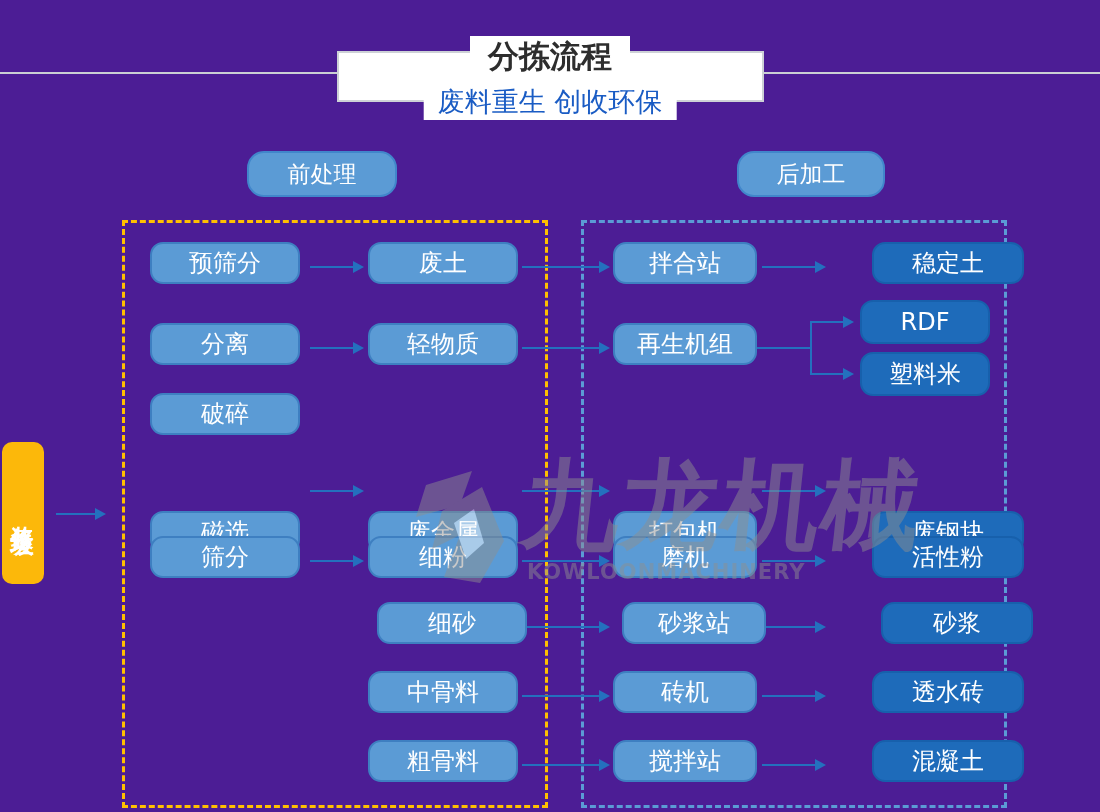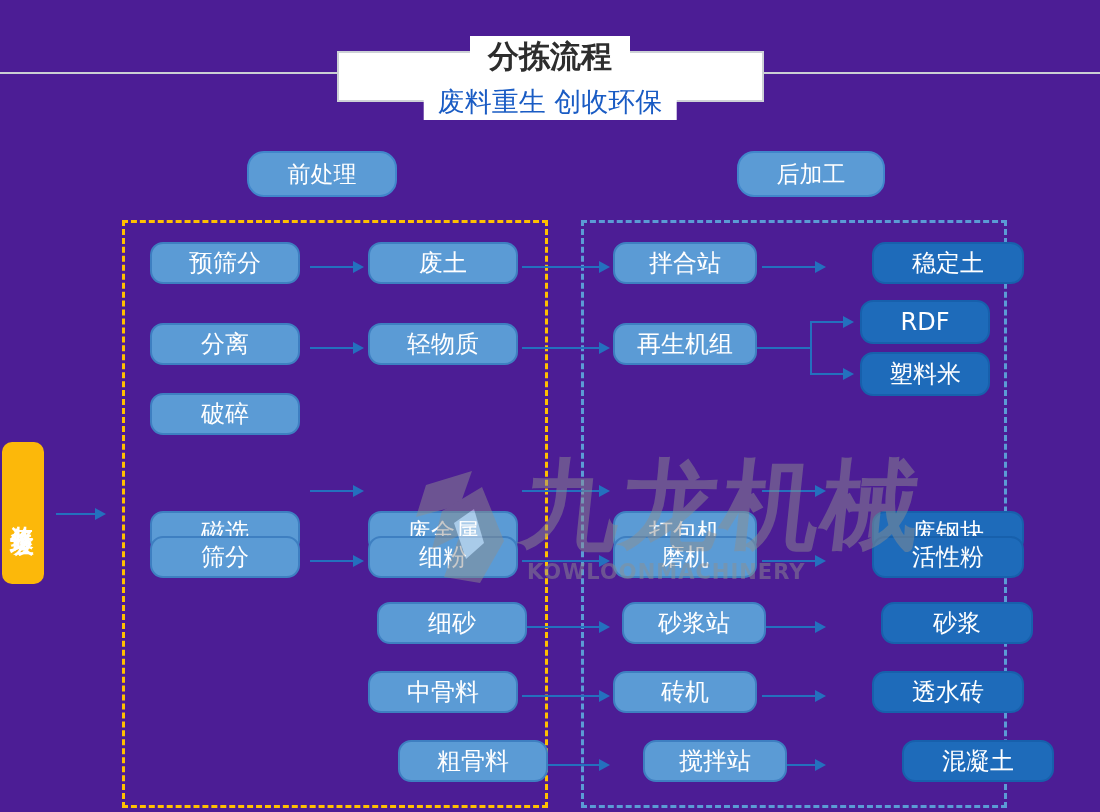--- a/index.html
+++ b/index.html
@@ -40,21 +40,21 @@
     position:absolute;height:42px;border-radius:13px;box-sizing:border-box;z-index:2;
     color:#ffffff;font-size:24px;display:flex;align-items:center;justify-content:center;white-space:nowrap;
   }
   .node-light{background:#5b9bd5;border:2px solid #3e7fc1;}
   .node-dark{background:#1e6bba;border:2px solid #1760ac;}
   .c1{left:150px;width:150px;}
   .c2{left:368px;width:150px;}
   .c3{left:613px;width:144px;}
   .c4{left:872px;width:152px;}
   .r1{top:242px;} .r2{top:323px;} .r3{top:393px;} .r4{top:466px;margin-top:45px;}
-  .r5{top:536px;} .r6{top:602px;margin-left:9px;} .r7{top:671px;} .r8{top:740px;margin-left:30px;}
+  .r5{top:536px;} .r6{top:602px;margin-left:9px;} .r7{top:671px;} .r8{top:740px;}
   .node-small{left:860px;width:130px;height:44px;}
   #node-rdf{top:300px;} #node-plastic{top:352px;}
   
   .harrow{position:absolute;height:2px;background:#2470be;z-index:1;}
   .harrow::after{
     content:"";position:absolute;right:-2px;top:50%;transform:translateY(-50%);
     width:0;height:0;border-top:6px solid transparent;border-bottom:6px solid transparent;border-left:11px solid #2470be;
   }
   .a1{left:310px;width:52px;}
   .a2{left:522px;width:86px;}

